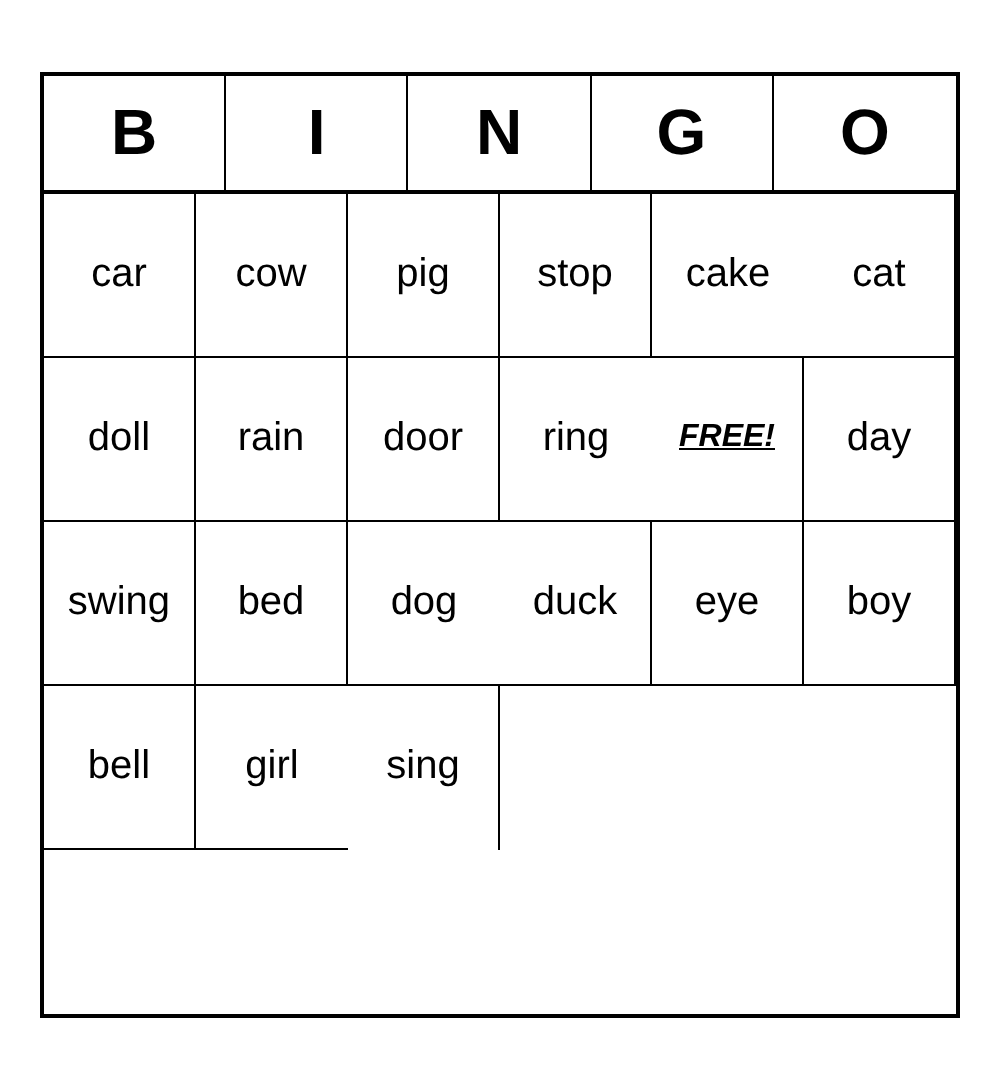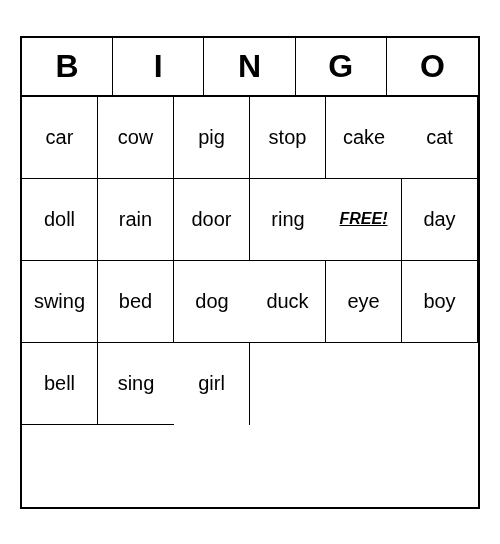--- a/index.html
+++ b/index.html
@@ -100,16 +100,16 @@
       <div class="bingo-cell">ring</div>
       <div class="bingo-cell free-cell">FREE!</div>
       <div class="bingo-cell">day</div>
       <div class="bingo-cell">swing</div>
       <div class="bingo-cell">bed</div>
       <div class="bingo-cell">dog</div>
       <div class="bingo-cell">duck</div>
       <div class="bingo-cell">eye</div>
       <div class="bingo-cell">boy</div>
       <div class="bingo-cell">bell</div>
+      <div class="bingo-cell">girl</div>
       <div class="bingo-cell">sing</div>
-      <div class="bingo-cell">girl</div>
     </div>
 </div>
 
 </body></html>

